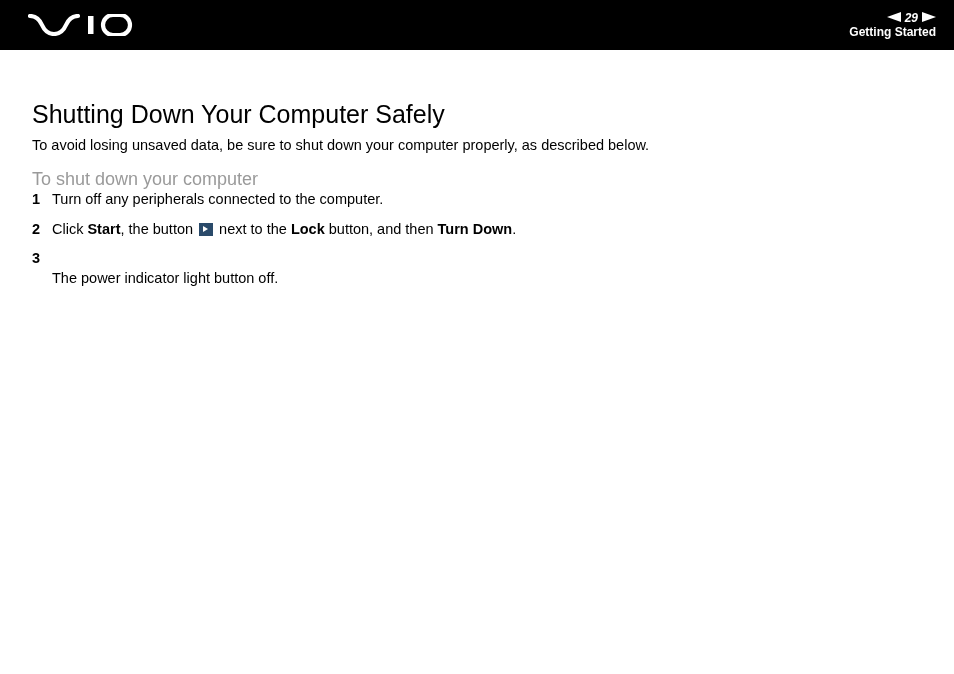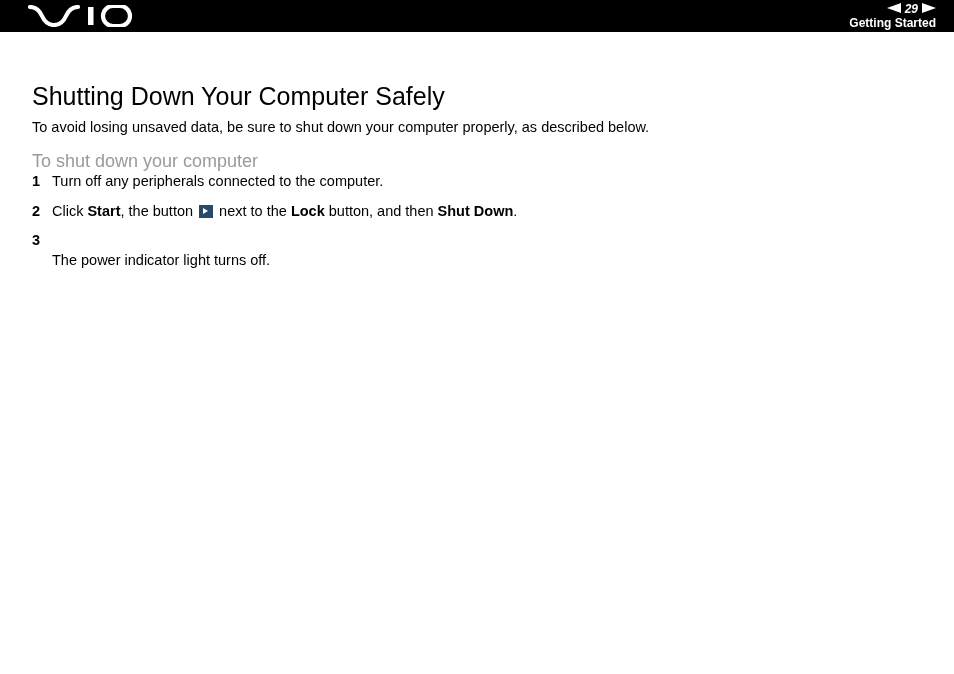--- a/index.html
+++ b/index.html
@@ -5,21 +5,21 @@
   * { margin: 0; padding: 0; box-sizing: border-box; }
   body {
     font-family: Arial, Helvetica, sans-serif;
     width: 954px;
     height: 674px;
     background: #fff;
     position: relative;
   }
   .header {
     background: #000;
-    height: 32px;
+    height: 50px;
     width: 100%;
     display: flex;
     align-items: center;
     justify-content: space-between;
     padding: 0 18px 0 28px;
     color: #fff;
   }
   .logo {
     display: flex;
     align-items: center;
@@ -137,23 +137,23 @@
   <h1>Shutting Down Your Computer Safely</h1>
   <p class="intro">To avoid losing unsaved data, be sure to shut down your computer properly, as described below.</p>
   <h2>To shut down your computer</h2>
 
   <ol class="steps">
     <li>
       <div class="step-body">Turn off any peripherals connected to the computer.</div>
     </li>
     <li>
       <div class="step-body">
-        <span>Click </span><b>Start</b><span>, the button </span><span class="inline-icon"></span><span> next to the </span><b>Lock</b><span> button, and then </span><b>Shut Down</b><span>.</span>
+        <span>Click </span><b>Start</b><span>, the button </span><span class="inline-icon"></span><span> next to the </span><b>Lock</b><span> button, and then </span><b>Turn Down</b><span>.</span>
       </div>
     </li>
     <li>
       <div class="step-body">
         <br>
-        <span>The power indicator light turns off.</span>
+        <span>The power indicator light button off.</span>
       </div>
     </li>
   </ol>
 </div>
 
 </body></html>

